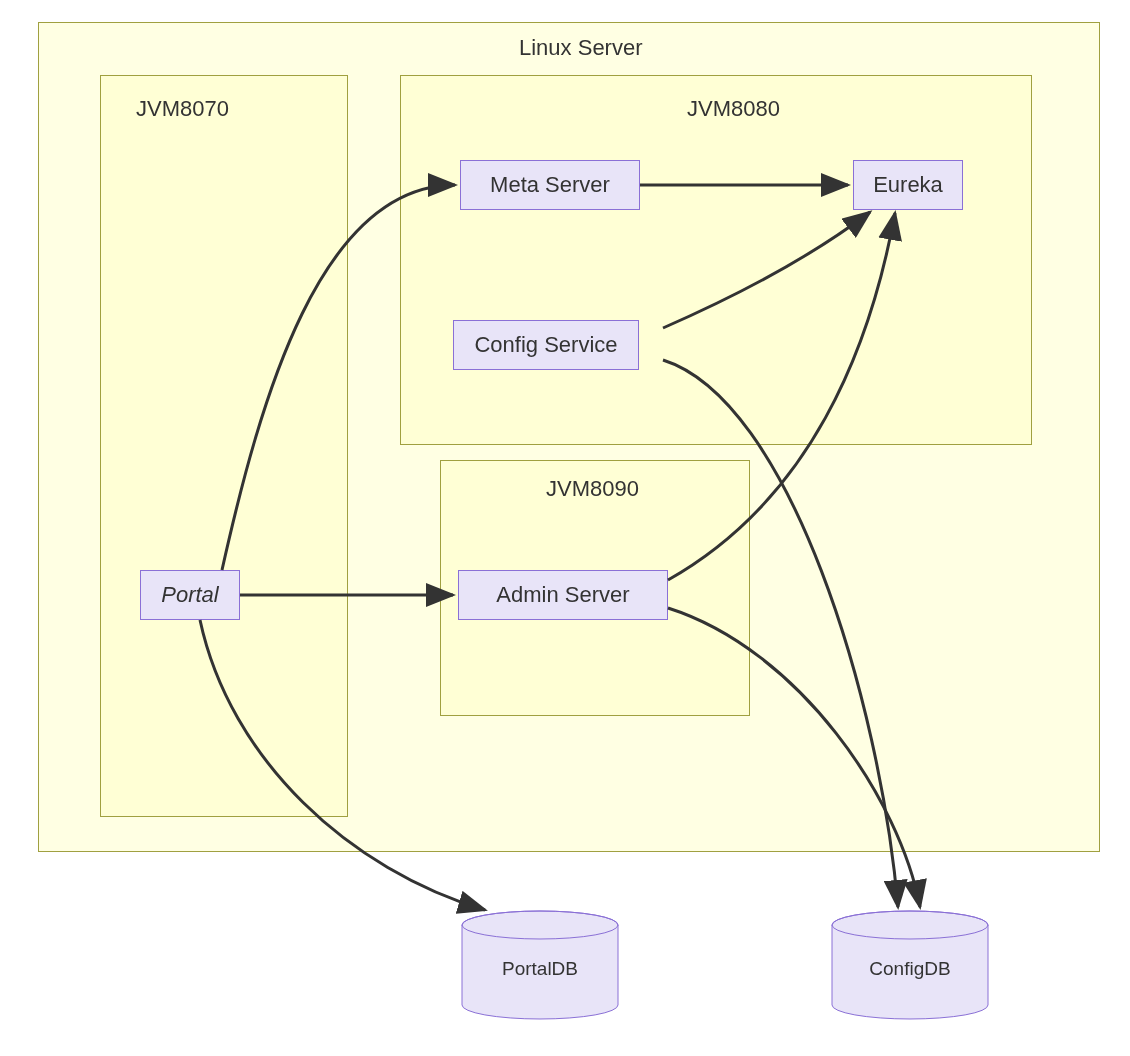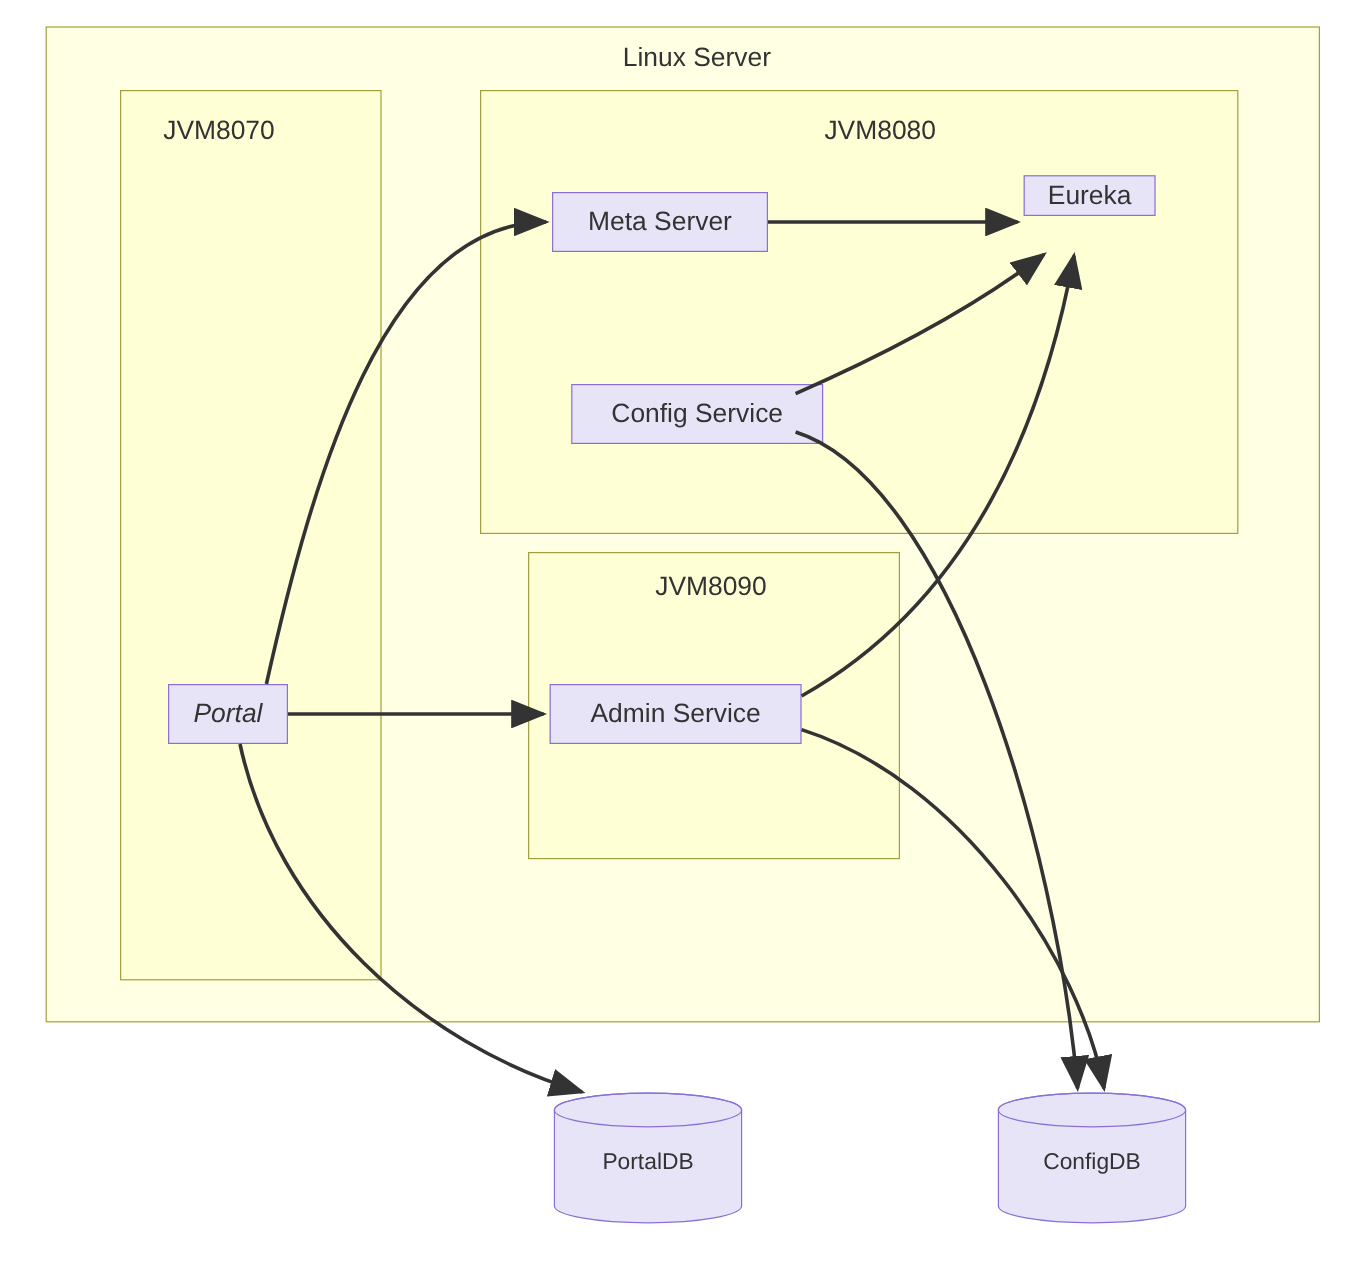--- a/index.html
+++ b/index.html
@@ -58,50 +58,50 @@
       pointer-events: none;
     }
   </style>
 </head>
 <body>
 
 <div class="container" style="left:38px; top:22px; width:1062px; height:830px;">
   <div class="container-label" style="left:480px; top:12px;">Linux Server</div>
 </div>
 
-<div class="container" style="left:100px; top:75px; width:218px; height:742px;">
+<div class="container" style="left:100px; top:75px; width:248px; height:742px;">
   <div class="container-label" style="left:35px; top:20px;">JVM8070</div>
 </div>
 
 <div class="container" style="left:400px; top:75px; width:632px; height:370px;">
   <div class="container-label" style="left:286px; top:20px;">JVM8080</div>
 </div>
 
 <div class="container" style="left:440px; top:460px; width:310px; height:256px;">
   <div class="container-label" style="left:105px; top:15px;">JVM8090</div>
 </div>
 
 <div class="node" style="left:140px; top:570px; width:100px; height:50px;font-style:italic;">
   <span>Portal</span>
 </div>
 
 <div class="node" style="left:460px; top:160px; width:180px; height:50px;">
   <span>Meta Server</span>
 </div>
 
-<div class="node" style="left:853px; top:146px; width:110px; height:34px;align-items:center;">
+<div class="node" style="left:853px; top:160px; width:110px; height:50px;align-items:center;">
   <span>Eureka</span>
 </div>
 
-<div class="node" style="left:476px; top:320px; width:210px; height:50px;">
+<div class="node" style="left:453px; top:320px; width:186px; height:50px;">
   <span>Config Service</span>
 </div>
 
 <div class="node" style="left:458px; top:570px; width:210px; height:50px;">
-  <span>Admin Service</span>
+  <span>Admin Server</span>
 </div>
 
 <div class="db" style="left:460px; top:910px; width:160px; height:110px;">
   <svg class="db-shape" viewBox="0 0 160 110">
     <ellipse cx="80" cy="15" rx="78" ry="14" fill="#e8e4f8" stroke="#8a70d6" stroke-width="1"></ellipse>
     <path d="M 2 15 L 2 95 A 78 14 0 0 0 158 95 L 158 15" fill="#e8e4f8" stroke="#8a70d6" stroke-width="1"></path>
     <ellipse cx="80" cy="15" rx="78" ry="14" fill="none" stroke="#8a70d6" stroke-width="1"></ellipse>
   </svg>
   <span class="db-label">PortalDB</span>
 </div>

